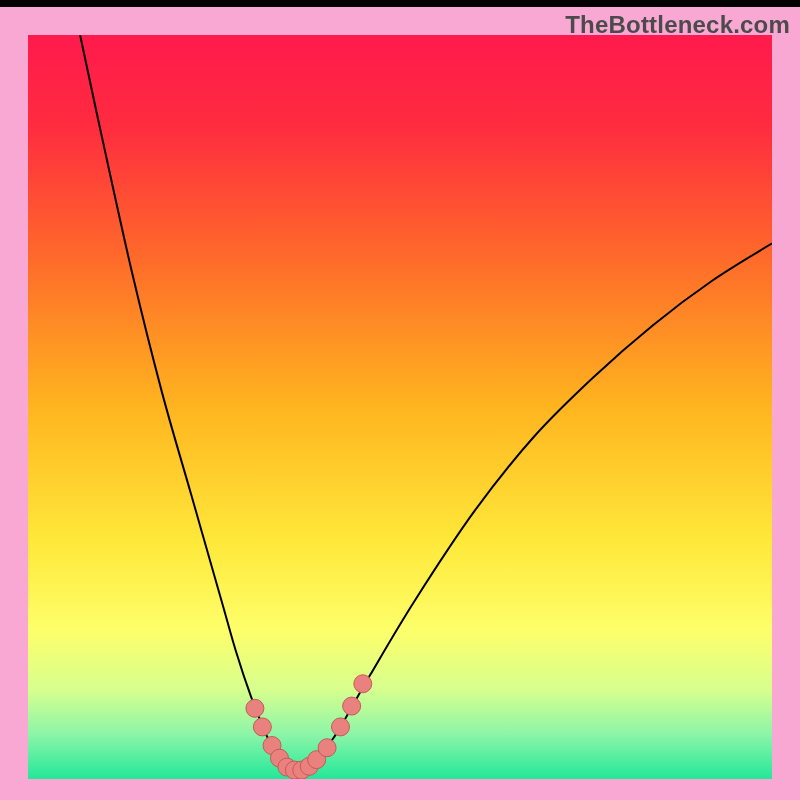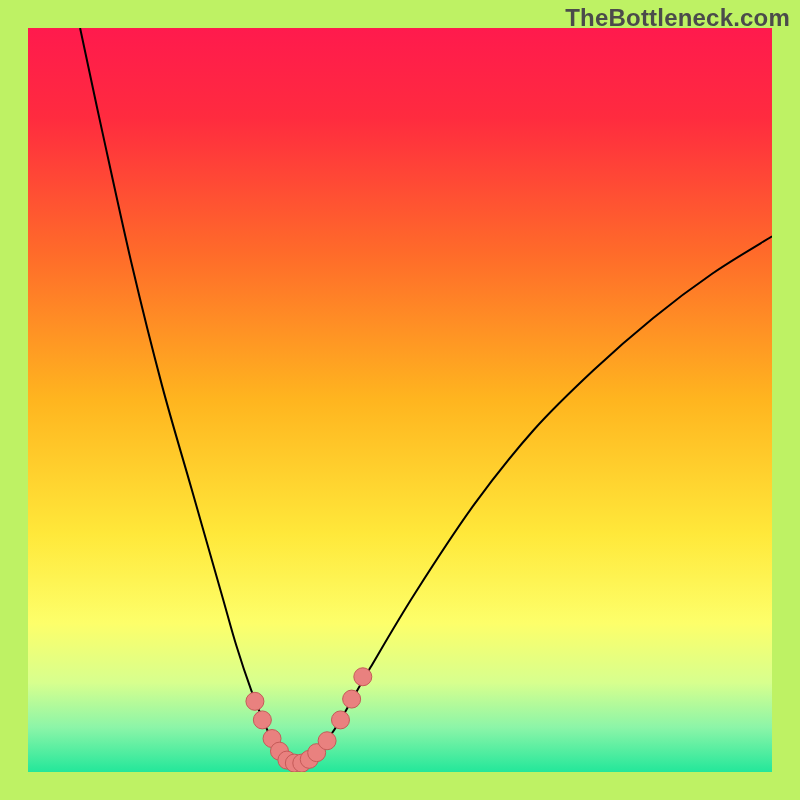--- a/index.html
+++ b/index.html
@@ -7,21 +7,22 @@
     padding: 0;
     width: 800px;
     height: 800px;
     overflow: hidden;
     background: #000;
     font-family: Arial, Helvetica, sans-serif;
   }
   .frame {
     position: absolute;
     inset: 0;
-    background: #bef264;
+    background: #f9a8d4;
+    margin-top: 7px;
   }
   .plot {
     position: absolute;
     left: 28px;
     top: 28px;
     width: 744px;
     height: 744px;
     overflow: hidden;
   }
   .watermark {

